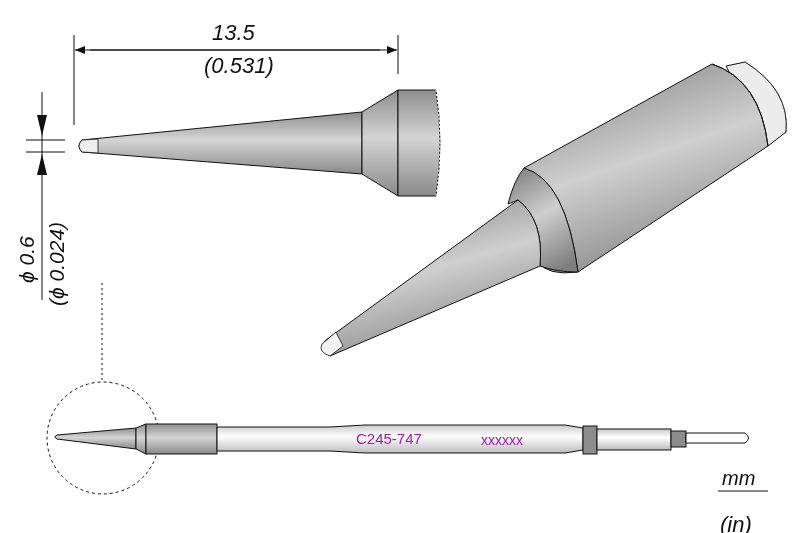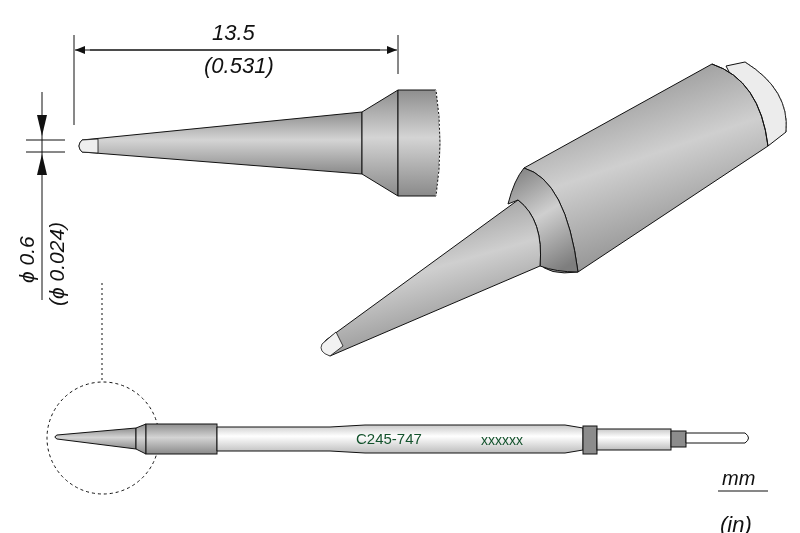--- a/index.html
+++ b/index.html
@@ -1,20 +1,20 @@
 <!DOCTYPE html>
 <html><head>
 <meta charset="utf-8">
 <style>
   html, body { margin: 0; padding: 0; background: #ffffff; }
   body { width: 800px; height: 533px; position: relative; overflow: hidden; font-family: "Liberation Sans", sans-serif; }
   svg { position: absolute; left: 0; top: 0; }
   .dim-text { position: absolute; font-style: italic; color: #111; font-size: 22px; line-height: 1; white-space: nowrap; }
   .vert { transform-origin: left top; transform: rotate(-90deg); }
-  .label { position: absolute; color: #14532d; white-space: nowrap; }
+  .label { position: absolute; color: #a21caf; white-space: nowrap; }
 </style>
 </head>
 <body>
 
 <svg width="800" height="533" viewBox="0 0 800 533">
   <defs>
     <linearGradient id="gV" x1="0" y1="0" x2="0" y2="1">
       <stop offset="0" stop-color="#8e8e8e"></stop>
       <stop offset="0.45" stop-color="#d4d4d4"></stop>
       <stop offset="1" stop-color="#8a8a8a"></stop>

